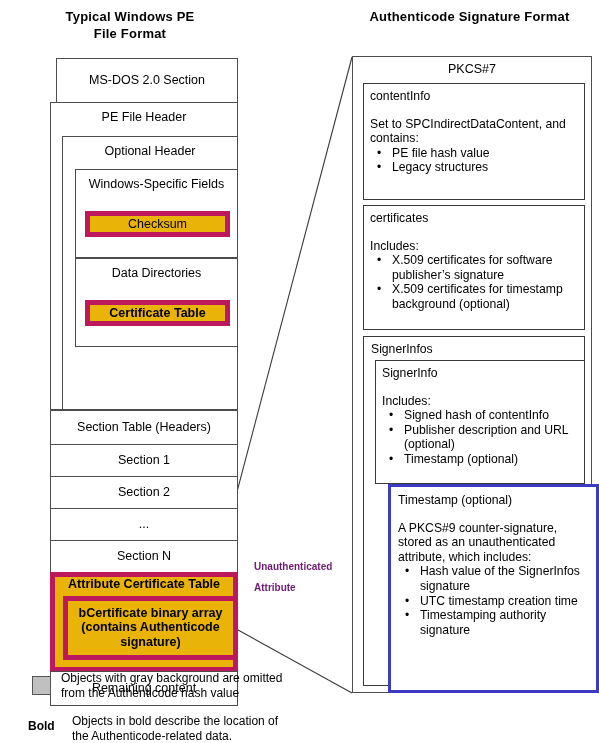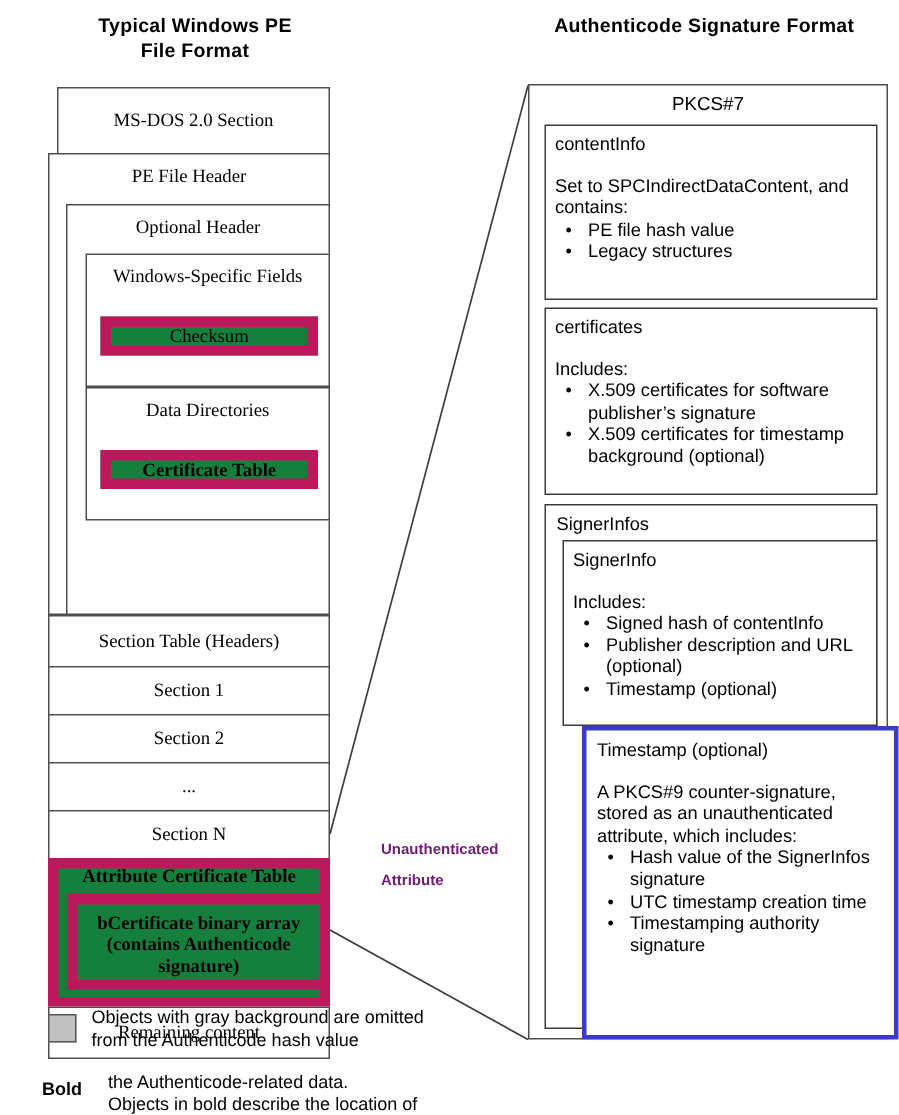--- a/index.html
+++ b/index.html
@@ -31,22 +31,22 @@
     border: 1px solid #4d4d4d;
     background: #ffffff;
     box-sizing: border-box;
   }
   .row-label {
     font-size: 12.5px;
     text-align: center;
     line-height: 1.15;
   }
   .gray {
-    background: #15803d;
-    border: 7px solid #be185d;
+    background: #eab308;
+    border: 5px solid #be185d;
   }
   .bold { font-weight: bold; }
 
   .center-v {
     display: flex;
     align-items: center;
     justify-content: center;
     text-align: center;
   }
 
@@ -124,21 +124,21 @@
 
 <div class="abs diagram-title" style="left:20px; top:8px; width:220px;">
   <div>Typical Windows PE</div>
   <div>File Format</div>
 </div>
 
 <div class="abs diagram-title" style="left:340px; top:8px; width:259px;">
   <div>Authenticode Signature Format</div>
 </div>
 
-<div class="abs" style="left:32px; top:58px; width:188px; height:598px;font-family:Liberation Serif, serif;">
+<div class="abs" style="left:50px; top:58px; width:188px; height:598px;">
 
   <div class="abs bx row-label center-v" style="left:6px; top:0px; width:182px; height:45px;">
     <span>MS-DOS 2.0 Section</span>
   </div>
 
   <div class="abs bx" style="left:0px; top:44px; width:188px; height:308px;"></div>
   <div class="abs row-label" style="left:0px; top:52px; width:188px; text-align:center;">
     <span>PE File Header</span>
   </div>
 
@@ -264,16 +264,16 @@
   <div class="legend-swatch" style="margin-top:7px; flex:0 0 auto;"></div>
   <div class="legend-text" style="padding-top:2px;">
     <div>Objects with gray background are omitted</div>
     <div>from the Authenticode hash value</div>
   </div>
 </div>
 
 <div class="abs" style="left:28px; top:712px; width:310px; display:flex; align-items:flex-start; gap:8px;">
   <div class="legend-bold" style="flex:0 0 auto; padding-top:7px; width:36px;">Bold</div>
   <div class="legend-text" style="padding-top:2px;">
+    <div>Objects in bold describe the location of</div>
     <div>the Authenticode-related data.</div>
-    <div>Objects in bold describe the location of</div>
   </div>
 </div>
 
 </body></html>

